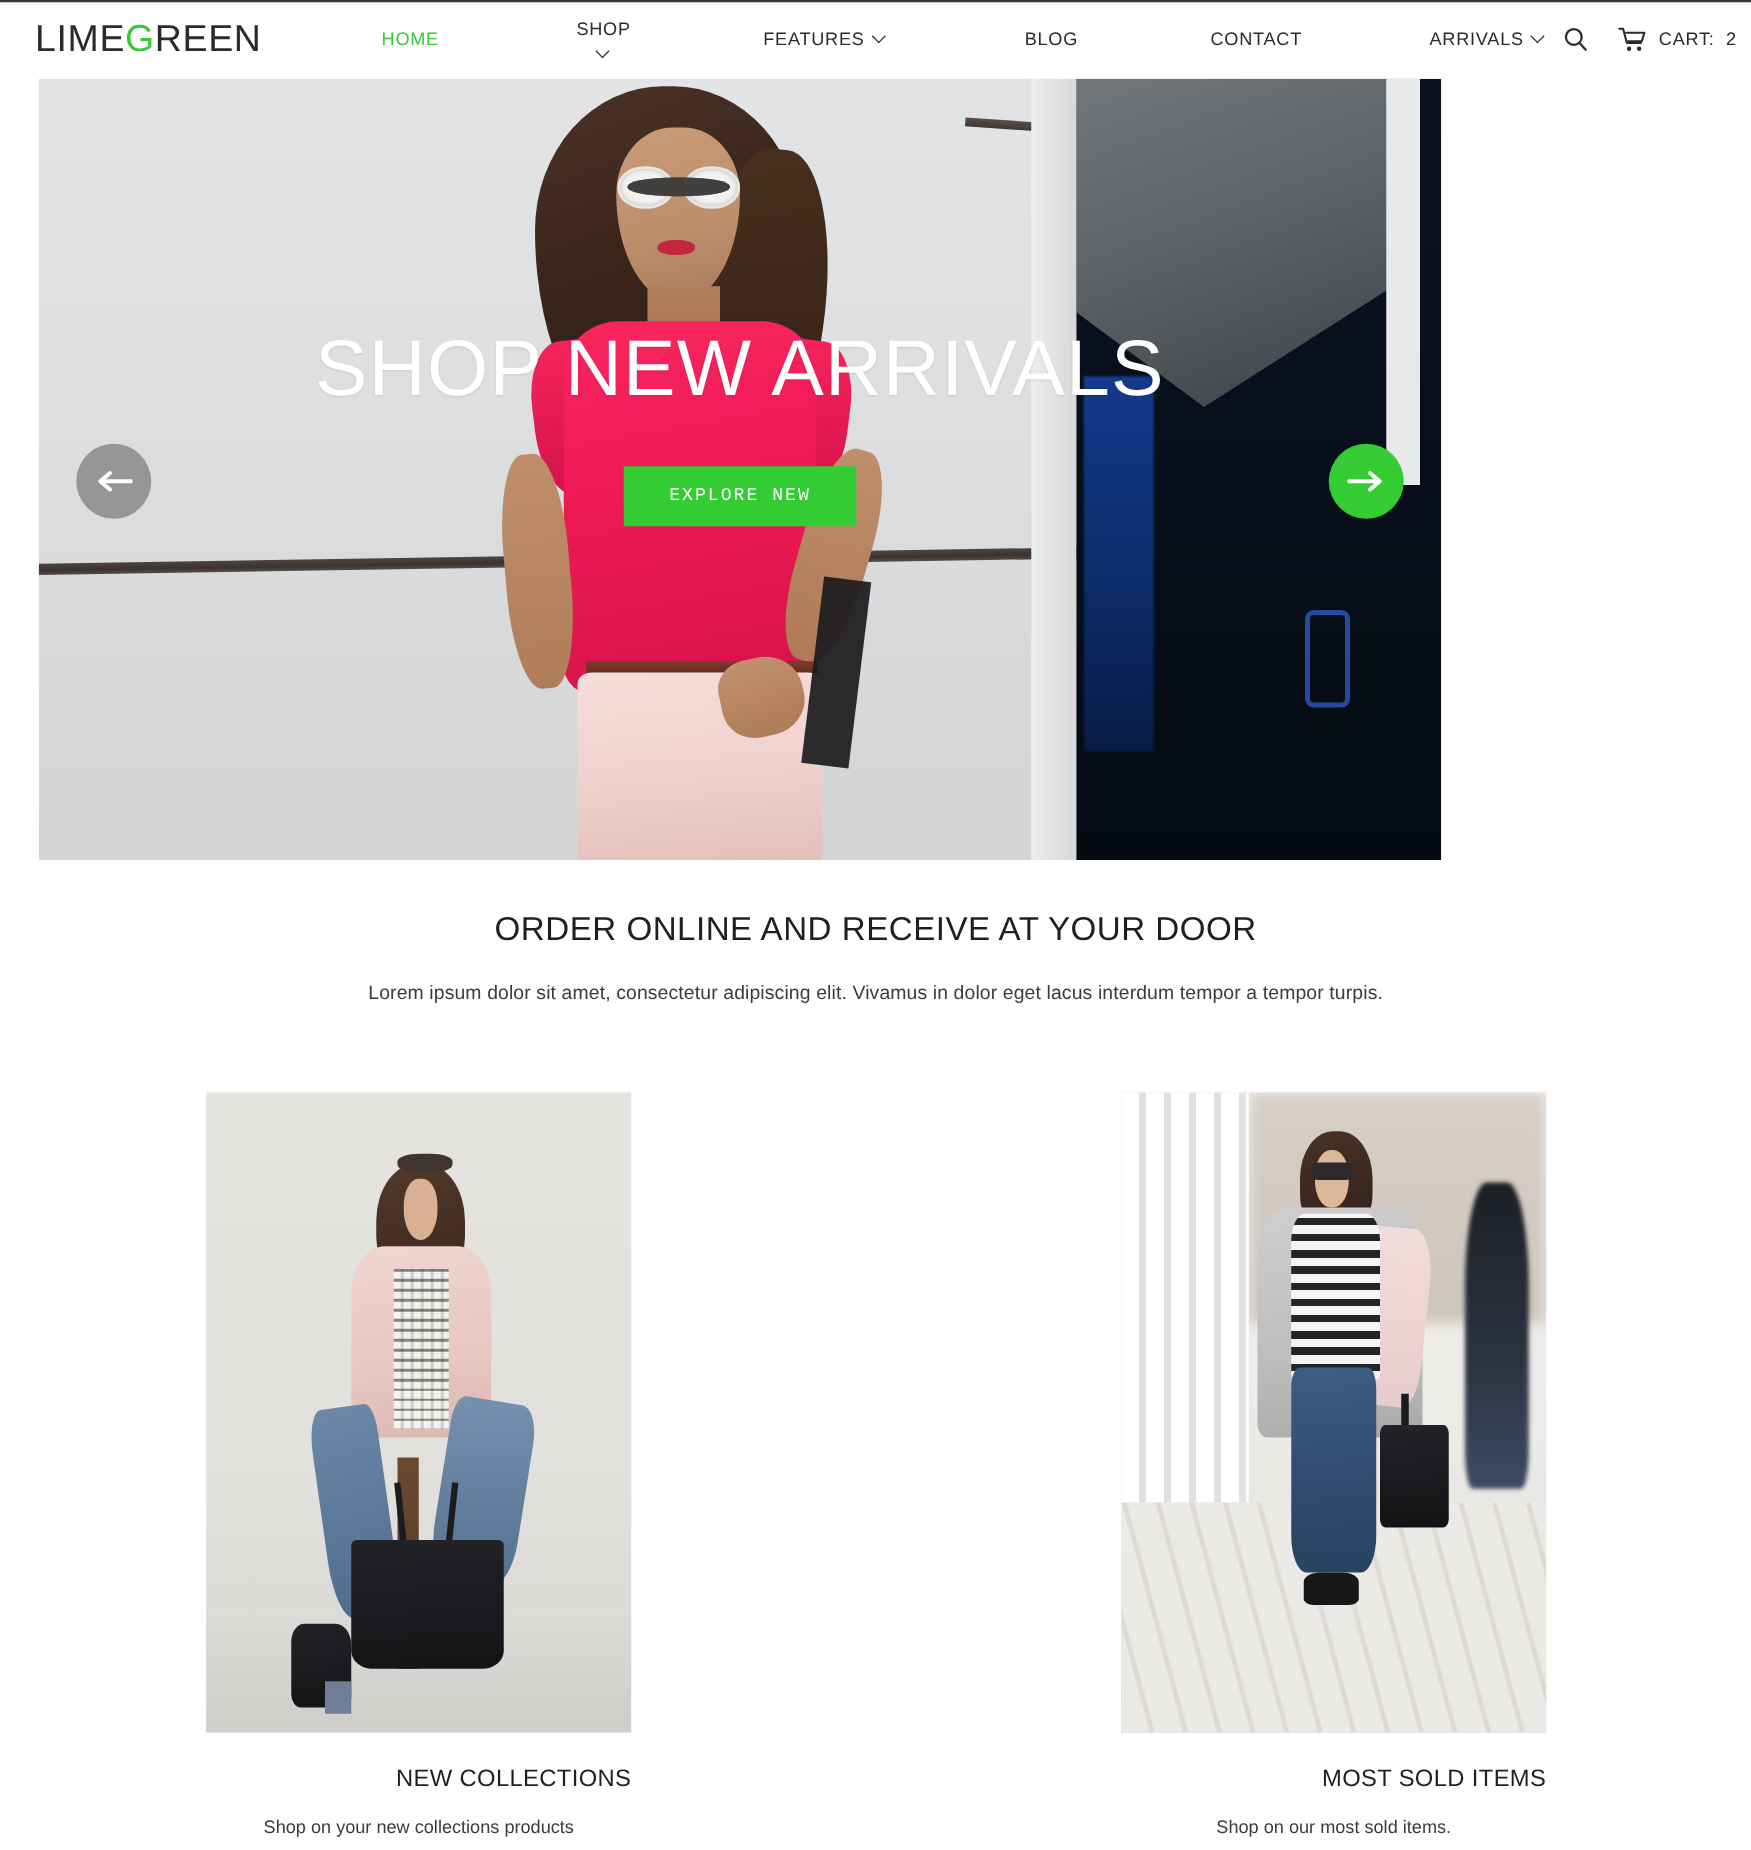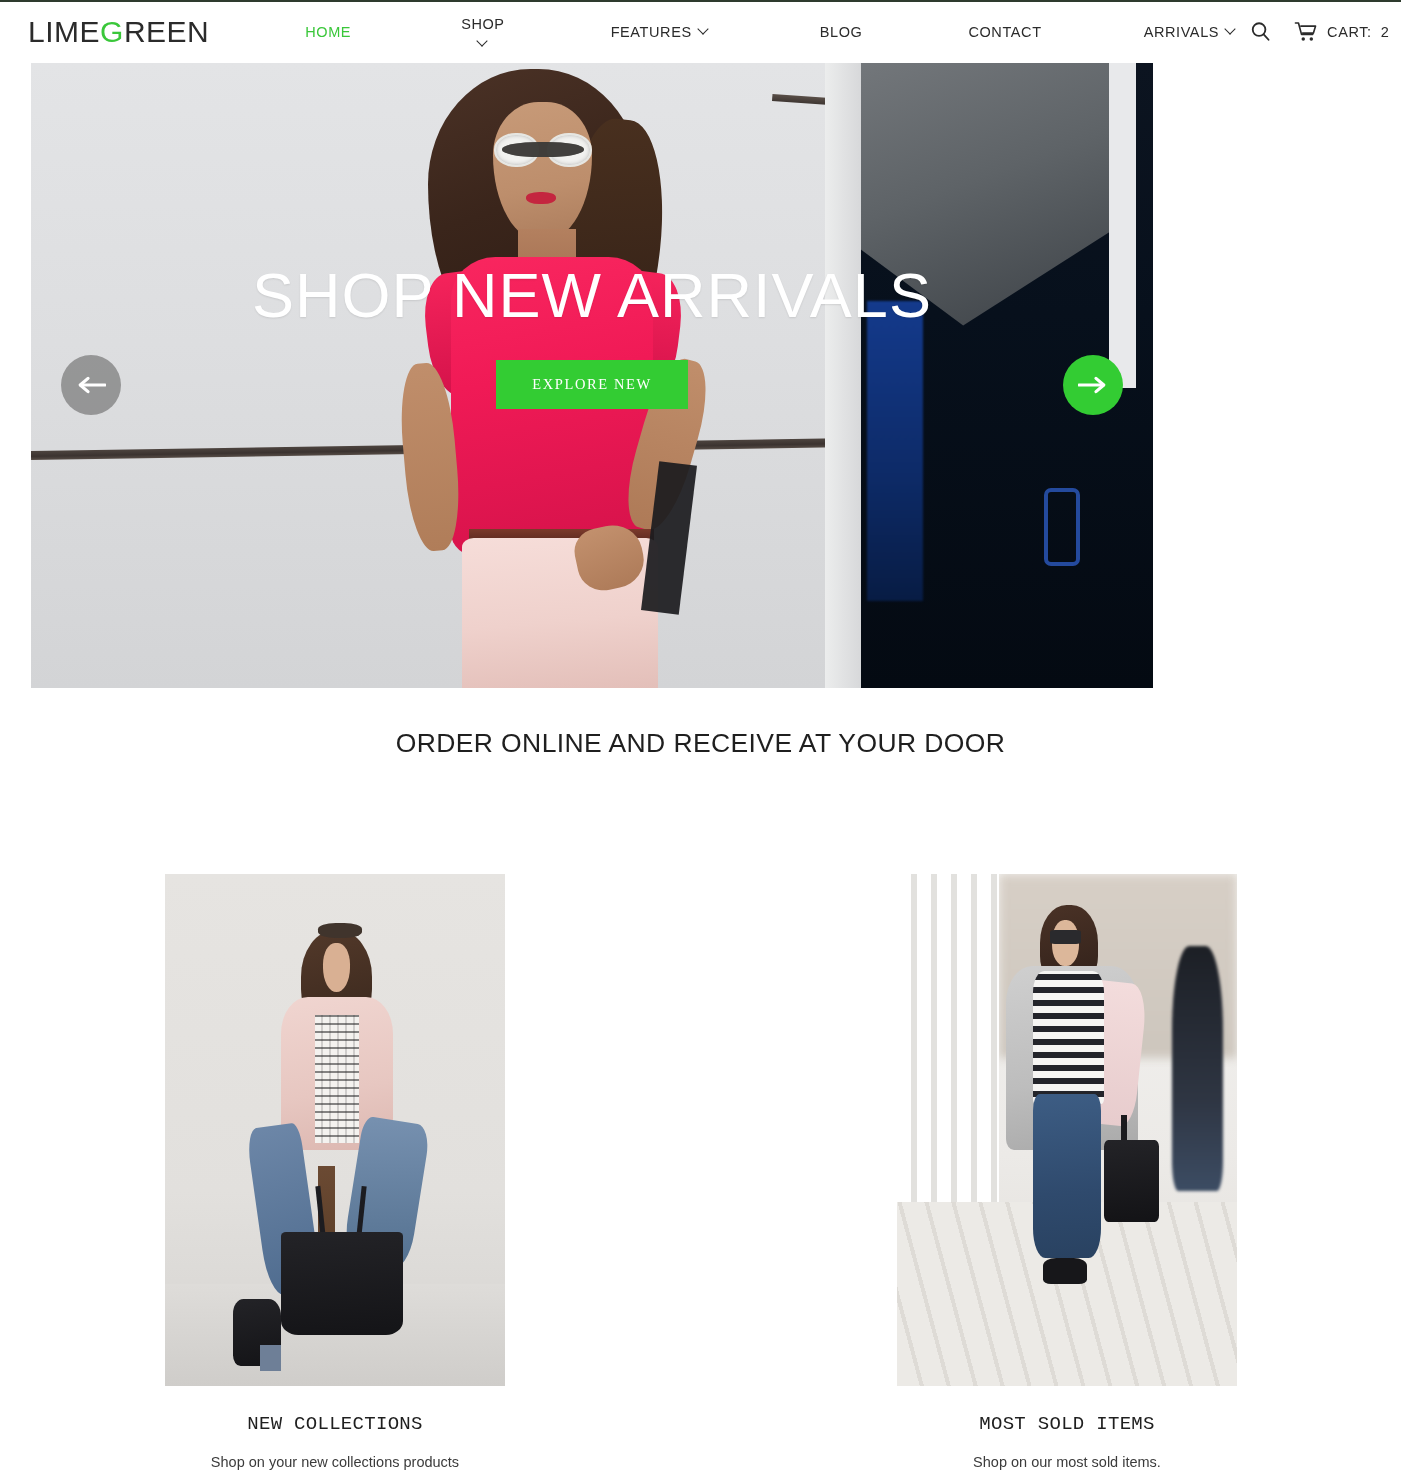--- a/index.html
+++ b/index.html
@@ -402,31 +402,31 @@
     font-family: "Liberation Sans", sans-serif;
   }
   .hero-sub {
     margin-top: 28px;
     font-size: 19.5px;
     color: #ffffff;
     letter-spacing: .2px;
     text-shadow: 0 1px 2px rgba(0,0,0,.15);
   }
   .hero-btn {
-    margin-top: 33px;
+    margin-top: 46px;
     display: inline-block;
     background: #33cc33;
     color: #ffffff;
     font-size: 14.5px;
     letter-spacing: 1.6px;
     padding: 16px 36px;
     border: none;
     cursor: pointer;
     pointer-events: auto;
-    font-family: Liberation Serif, serif;
+    font-family: Liberation Mono, monospace;
   }
 
   .hero-arrow {
     position: absolute;
     top: 292px;
     width: 60px;
     height: 60px;
     border-radius: 50%;
     display: flex;
     align-items: center;
@@ -470,26 +470,25 @@
   .card-img {
     width: 340px;
     height: 512px;
     overflow: hidden;
     position: relative;
     cursor: pointer;
     background: #e8e8e8;
   }
   .card-title {
     margin-top: 27px;
-    text-align: center;
+    text-align: right;
     font-size: 19px;
     font-weight: 400;
     letter-spacing: .3px;
     color: #1f1f1f;
-    font-family: Liberation Mono, monospace;
   }
   .card-desc {
     margin-top: 19px;
     text-align: center;
     font-size: 14.5px;
     color: #3b3b3b;
   }
 
   
   .c1-bg { position:absolute; inset:0; background: linear-gradient(180deg,#e6e4e1 0%, #e2e0dd 62%, #d5d3d0 100%); }
@@ -674,20 +673,21 @@
     <div class="hero-arrow next">
       <svg width="30" height="18" viewBox="0 0 30 18">
         <line x1="1" y1="9" x2="25" y2="9" stroke="#fff" stroke-width="3.2" stroke-linecap="round"></line>
         <polyline points="18,2.4 25.8,9 18,15.6" fill="none" stroke="#fff" stroke-width="3.2" stroke-linecap="round" stroke-linejoin="round"></polyline>
       </svg>
     </div>
   </div>
 
   <div class="intro">
     <h2 class="intro-title">ORDER ONLINE AND RECEIVE AT YOUR DOOR</h2>
+    <p class="intro-sub">Lorem ipsum dolor sit amet, consectetur adipiscing elit. Vivamus in dolor eget lacus interdum tempor a tempor turpis.</p>
   </div>
 
   <div class="cards">
 
     <div class="card">
       <div class="card-img">
         <div class="c1-bg"></div>
           <div class="c1-floor"></div>
         <div class="c1-hair"></div>
           <div class="c1-sun"></div>

